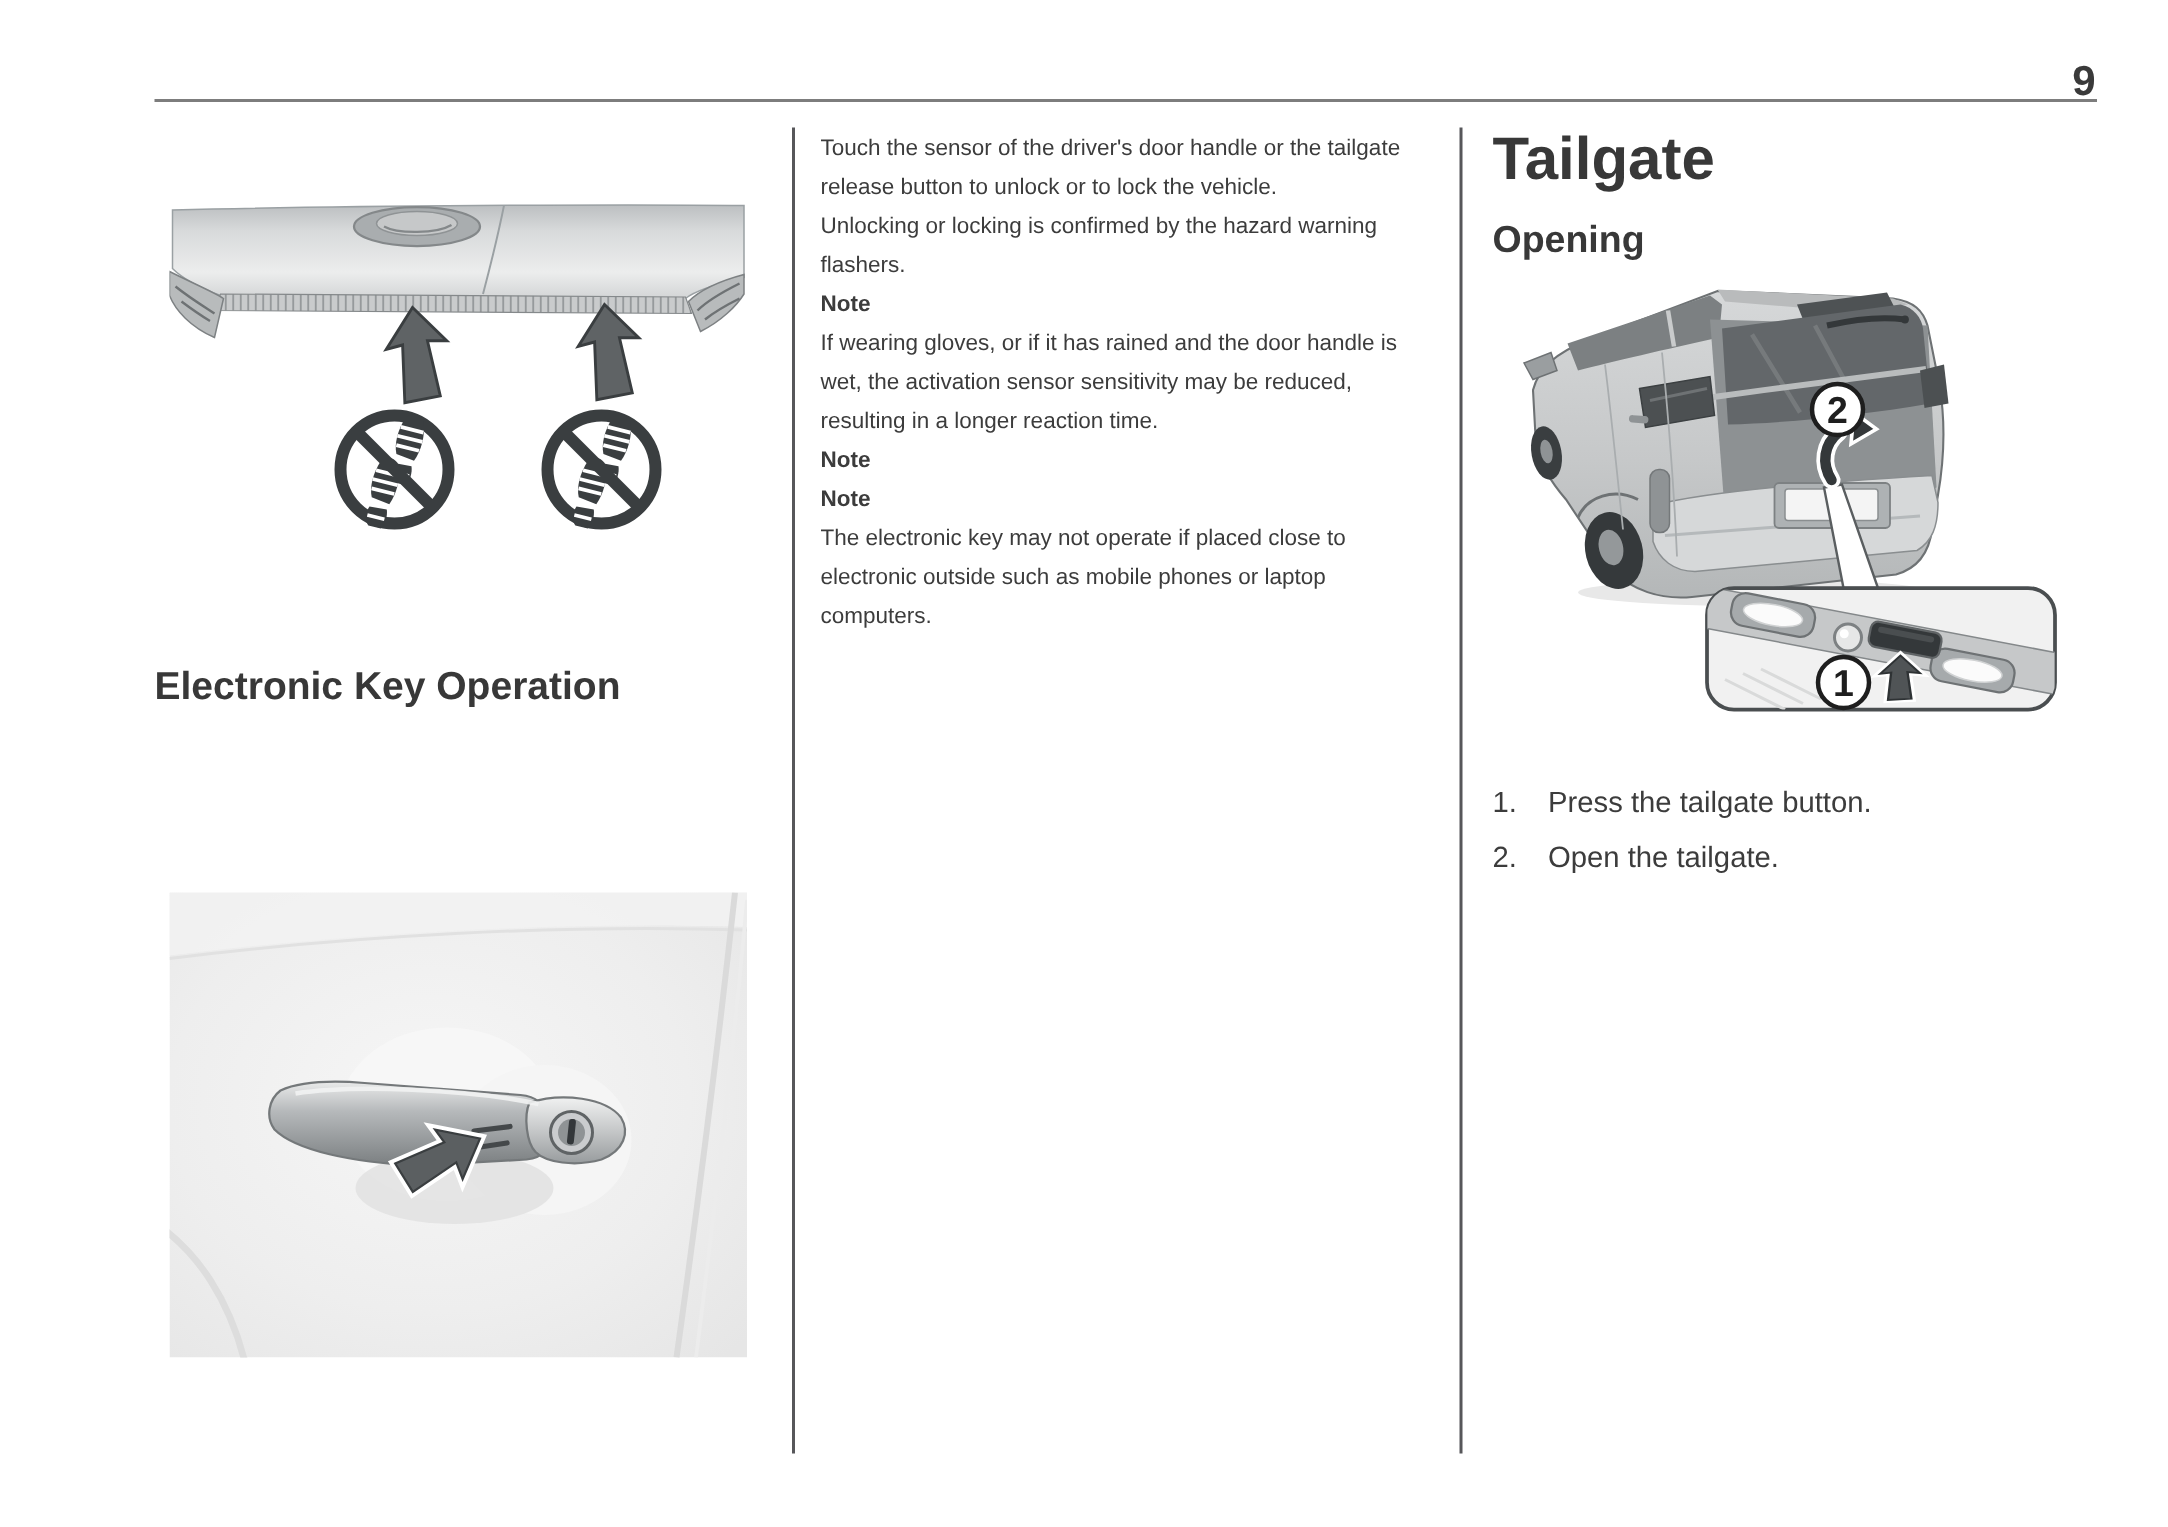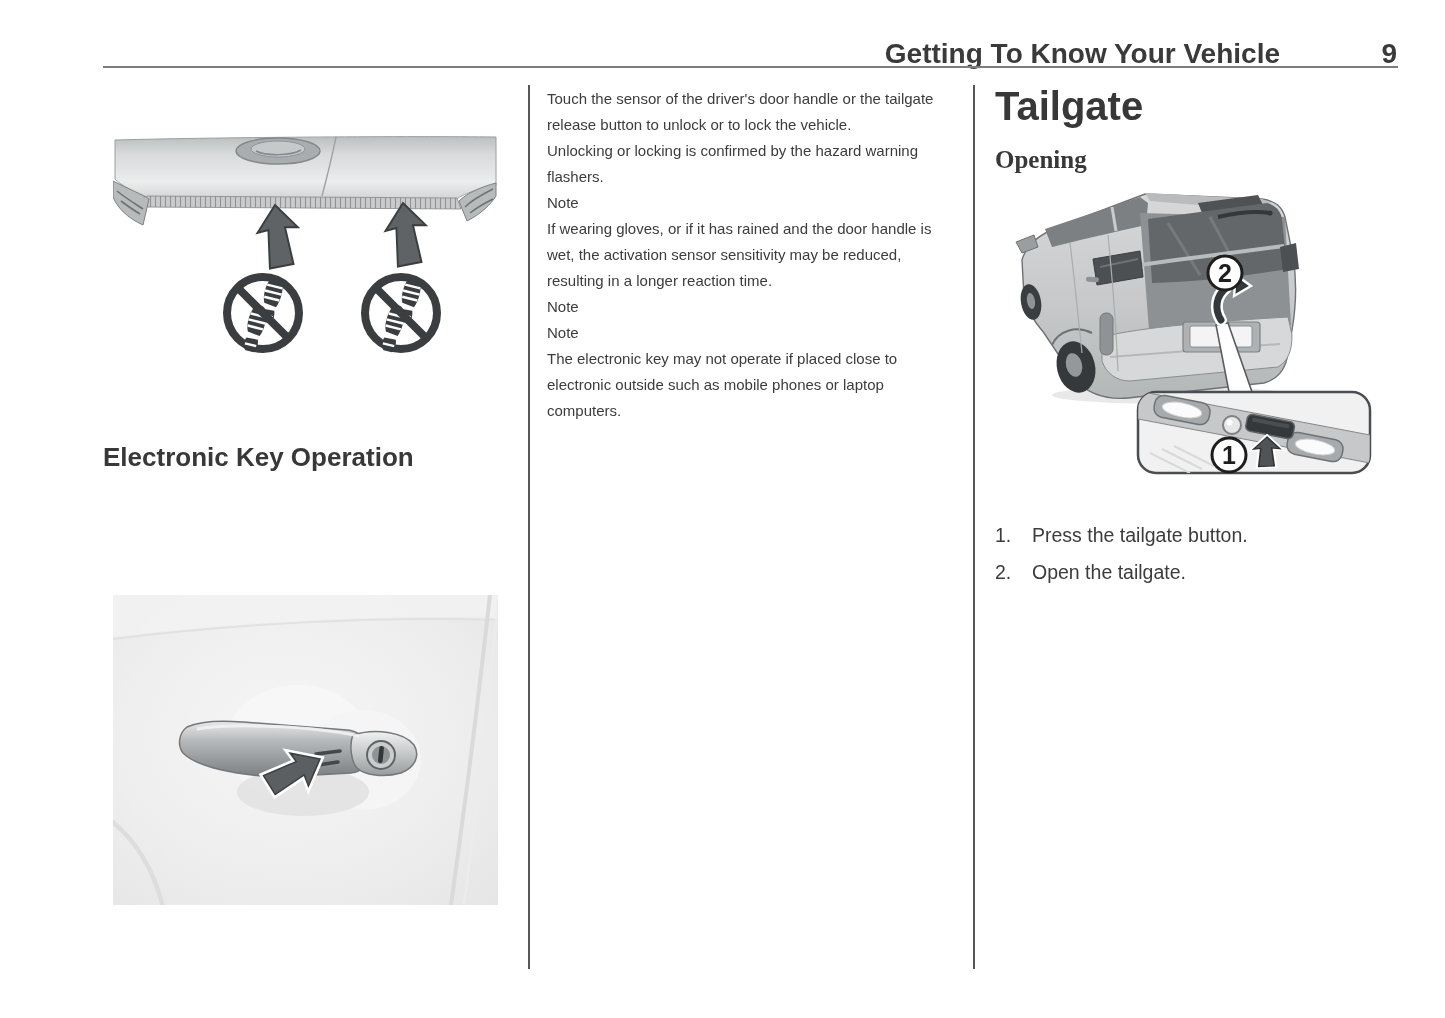--- a/index.html
+++ b/index.html
@@ -15,36 +15,35 @@
   .col-sep { position:absolute; top:85px; width:2px; height:884px; background:#57575a; }
   .sep1 { left:528px; } .sep2 { left:973px; }
   
   .fig1 { position:absolute; left:113px; top:135px; }
   .h-left { position:absolute; left:103px; top:442px; margin:0; font-size:26px; font-weight:bold; color:#383838; }
   .left-par { position:absolute; left:103px; top:485px; width:404px; margin:0; font-size:19.5px; line-height:26px; }
   .fig2 { position:absolute; left:113px; top:595px; }
   
   .mid-col { position:absolute; left:547px; top:86px; width:414px; }
   .body-par, .note-label { margin:0; font-size:15px; line-height:26px; }
-  .note-label { font-weight:normal; }
+  .note-label { font-weight:bold; }
   
   .h-tailgate { position:absolute; left:995px; top:84px; margin:0; font-size:40px; font-weight:bold; color:#383838; }
-  .h-opening { position:absolute; left:995px; top:146px; margin:0; font-size:25px; font-weight:bold; color:#383838;font-family:Liberation Serif, serif; }
+  .h-opening { position:absolute; left:995px; top:146px; margin:0; font-size:25px; font-weight:bold; color:#383838; }
   .fig3 { position:absolute; left:1000px; top:185px; }
   .steps { position:absolute; left:995px; top:522px; width:420px; display:flex; flex-direction:column; gap:11px; }
   .step { display:flex; font-size:19.5px; line-height:26px; }
   .step-num { width:37px; flex:0 0 37px; }
   .callout-num { font-family:"Liberation Sans", sans-serif; font-weight:bold; fill:#1e1e1e; }
 </style>
 </head>
 <body>
 
 <div class="page">
 
-  <span class="header-title">Getting To Know Your Vehicle</span>
   <span class="header-page-num">9</span>
   <div class="header-rule"></div>
 
   <div class="col-sep sep1"></div>
   <div class="col-sep sep2"></div>
 
   <svg class="fig1" width="385" height="230" viewBox="0 0 385 230">
     <defs>
       <linearGradient id="sillGrad" x1="0" y1="0" x2="0" y2="1">
         <stop offset="0" stop-color="#bcbfc1"></stop>

